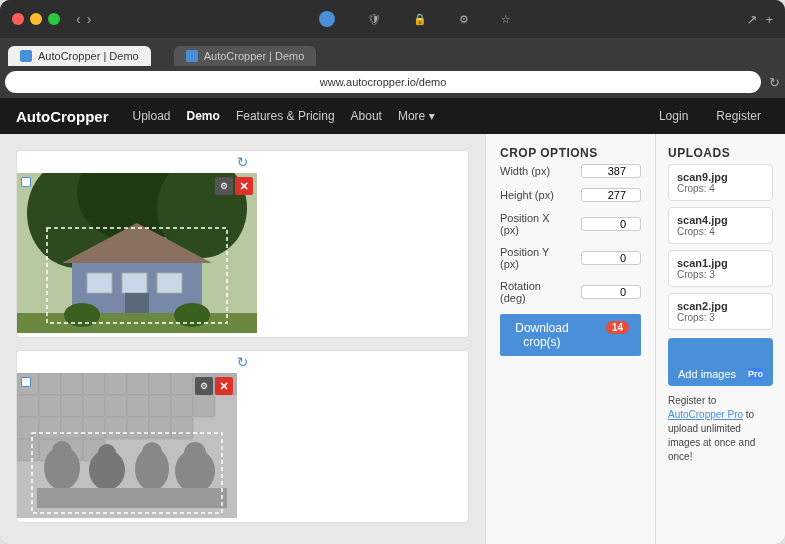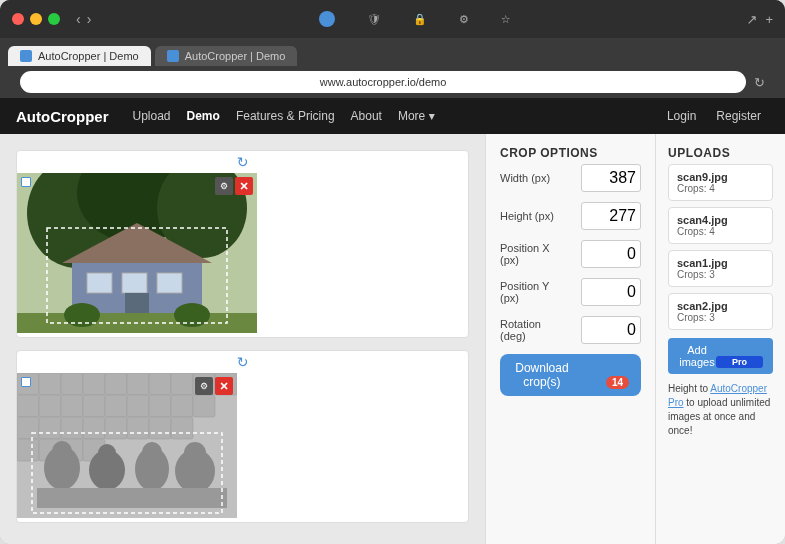--- a/index.html
+++ b/index.html
@@ -8,65 +8,65 @@
     
     .browser-outer { background: #3a3a3a; border-radius: 10px; overflow: hidden; width: 785px; height: 544px; display: flex; flex-direction: column; }
     .browser-titlebar { background: #2e2e2e; padding: 8px 12px; display: flex; align-items: center; gap: 8px; height: 38px; }
     .traffic-lights { display: flex; gap: 6px; }
     .tl { width: 12px; height: 12px; border-radius: 50%; }
     .tl-red { background: #ff5f57; }
     .tl-yellow { background: #ffbd2e; }
     .tl-green { background: #28ca41; }
     .browser-nav { display: flex; gap: 6px; margin-left: 8px; }
     .nav-btn { color: #aaa; background: none; border: none; cursor: pointer; font-size: 14px; }
-    .tab-bar { background: #3a3a3a; display: flex; align-items: flex-end; padding: 0 8px; height: 28px; }
+    .tab-bar { background: #3a3a3a; display: flex; align-items: flex-end; padding: 0 8px; height: 28px; gap: 19px; }
     .tab { background: #f0f0f0; border-radius: 6px 6px 0 0; padding: 4px 12px; font-size: 11px; color: #333; display: flex; align-items: center; gap: 6px; min-width: 140px; }
     .tab-favicon { width: 12px; height: 12px; background: #4a90d9; border-radius: 2px; }
     .tab-inactive { background: #555; color: #ccc; }
     .tab-inactive .tab-favicon { background: #4a90d9; }
-    .address-bar-row { background: #3a3a3a; padding: 4px 20px; display: flex; align-items: center; gap: 8px; height: 32px; }
+    .address-bar-row { background: #3a3a3a; padding: 4px 5px; display: flex; align-items: center; gap: 8px; height: 32px; }
     .address-bar { background: #fff; border-radius: 14px; flex: 1; height: 22px; display: flex; align-items: center; padding: 0 10px; font-size: 11px; color: #333; }
     .browser-icon-btn { color: #aaa; font-size: 13px; cursor: pointer; }
 
     
     .page { background: #fff; flex: 1; display: flex; flex-direction: column; overflow: hidden; }
 
     
     .top-nav { background: #1a1a1a; color: #fff; height: 36px; display: flex; align-items: center; padding: 8px 16px; gap: 0; flex-shrink: 0; }
     .brand { font-size: 15px; font-weight: 700; color: #fff; margin-right: 16px; }
     .nav-links { display: flex; align-items: center; gap: 0; flex: 1; }
     .nav-link { color: #ccc; font-size: 12px; padding: 0 8px; text-decoration: none; cursor: pointer; }
     .nav-link.active { color: #fff; font-weight: 600; }
-    .nav-right { display: flex; gap: 4px; }
+    .nav-right { display: flex; gap: 12px; }
     .nav-right .nav-link { color: #ccc; }
 
     
     .main-content { display: flex; flex: 1; overflow: hidden; background: #f5f5f5; }
 
     
     .canvas-area { flex: 1; padding: 16px; overflow-y: auto; background: #e8e8e8; display: flex; flex-direction: column; gap: 12px; }
 
     
     .image-card { background: #fff; border: 1px solid #ddd; border-radius: 4px; position: relative; overflow: hidden; }
     .section-title { font-size: 12px; font-weight: 700; color: #333; text-transform: uppercase; letter-spacing: 0.5px; margin-bottom: 4px; }
 
     .field-row { display: flex; align-items: center; justify-content: space-between; margin-bottom: 10px; }
     .field-label { font-size: 11px; color: #444; }
-    .field-input { width: 60px; height: 28px; border: 1px solid #ccc; border-radius: 3px; font-size: 16px; text-align: right; padding: 0 4px; background: #fff; }
-
-    .download-btn { background: #4a90d9; color: #fff; border: none; border-radius: 8px; padding: 7px 12px; font-size: 12px; cursor: pointer; display: flex; align-items: flex-end; gap: 6px; margin-top: 10px; }
+    .field-input { width: 60px; height: 14px; border: 1px solid #ccc; border-radius: 3px; font-size: 11px; text-align: right; padding: 0 14px; background: #fff; }
+
+    .download-btn { background: #4a90d9; color: #fff; border: none; border-radius: 2px; padding: 7px 12px; font-size: 12px; cursor: pointer; display: flex; align-items: flex-start; gap: 6px; margin-top: 10px; }
     .download-badge { background: #e74c3c; color: #fff; border-radius: 8px; padding: 1px 6px; font-size: 10px; font-weight: bold; margin-left: 28px; }
 
     
     .upload-item { background: #fff; border: 1px solid #ddd; border-radius: 4px; padding: 6px 8px; margin-bottom: 6px; }
     .upload-name { font-size: 11px; font-weight: 600; color: #333; }
     .upload-crops { font-size: 10px; color: #666; }
 
     .add-images-btn { background: #4a90d9; color: #fff; border: none; border-radius: 4px; padding: 6px 10px; font-size: 11px; cursor: pointer; width: 100%; display: flex; align-items: flex-end; justify-content: space-between; margin-bottom: 8px; }
-    .pro-badge { background: #1d4ed8; color: #fff; border-radius: 3px; padding: 1px 16px; font-size: 9px; font-weight: bold; }
+    .pro-badge { background: #3b82f6; color: #fff; border-radius: 3px; padding: 1px 0; font-size: 9px; font-weight: bold; margin-top: 24px; }
 
     .upgrade-text { font-size: 10px; color: #444; line-height: 1.4; }
     .upgrade-link { color: #4a90d9; text-decoration: underline; cursor: pointer; }
   </style>
 </head>
 <body>
 
 <div class="browser-outer">
 
   <div class="browser-titlebar">
@@ -299,21 +299,21 @@
               <div class="upload-name">scan2.jpg</div>
               <div class="upload-crops">Crops: 3</div>
             </div>
 
             <button class="add-images-btn" style="margin-top:8px;">
               <span>Add images</span>
               <span class="pro-badge">Pro</span>
             </button>
 
             <div class="upgrade-text">
-              <span>Height to </span><span class="upgrade-link">AutoCropper Pro</span><span> to upload unlimited images at once and once!</span>
+              <span>Register to </span><span class="upgrade-link">AutoCropper Pro</span><span> to upload unlimited images at once and once!</span>
             </div>
           </div>
 
         </div>
       </div>
     </div>
   </div>
 </div>
 
 </body></html>

